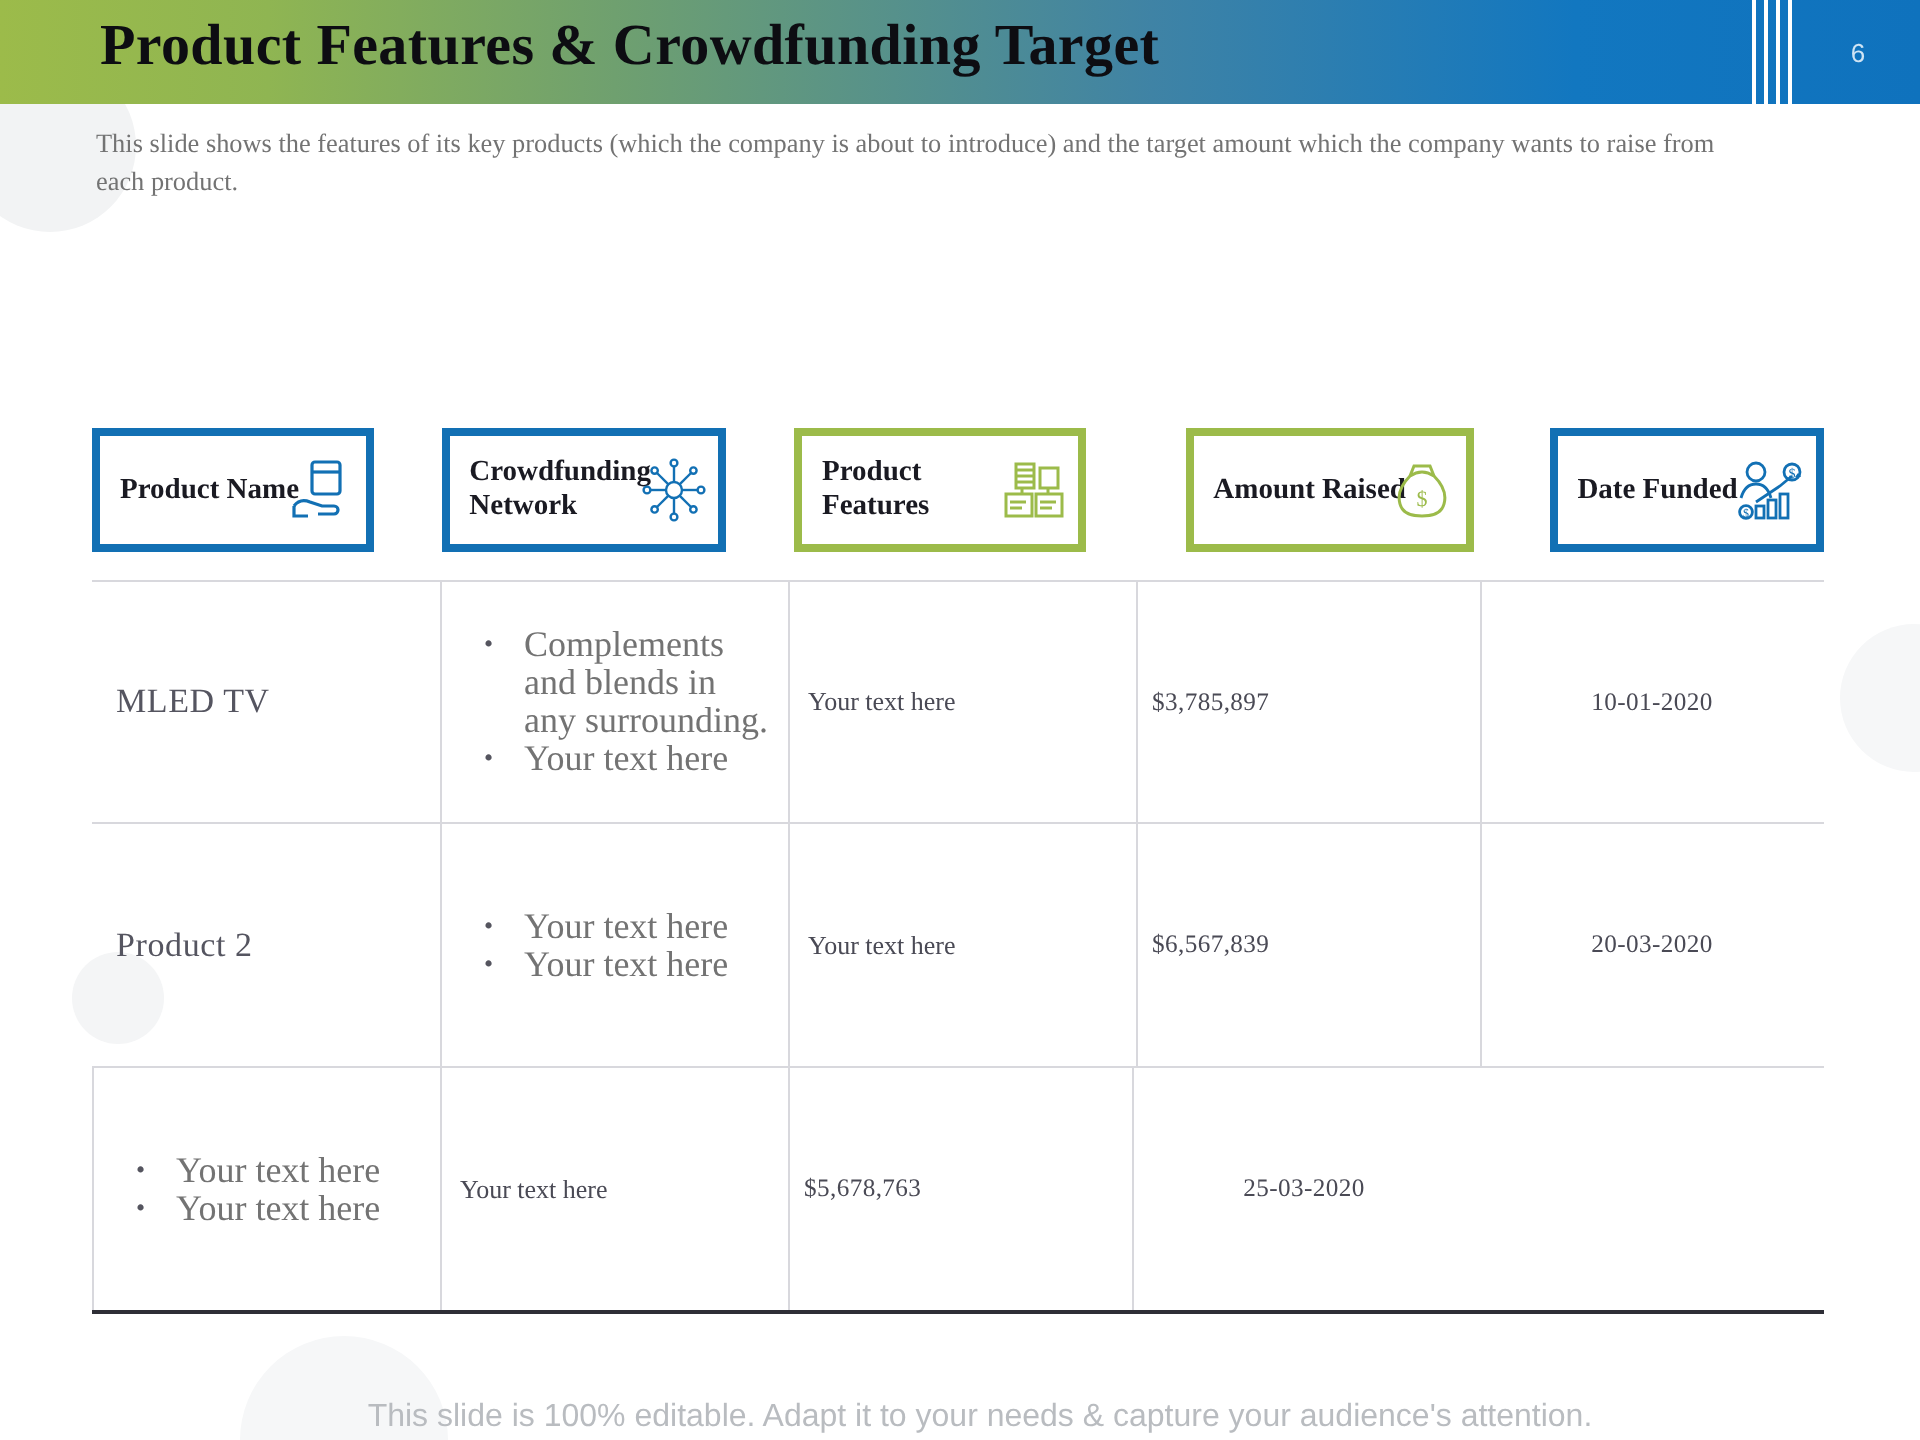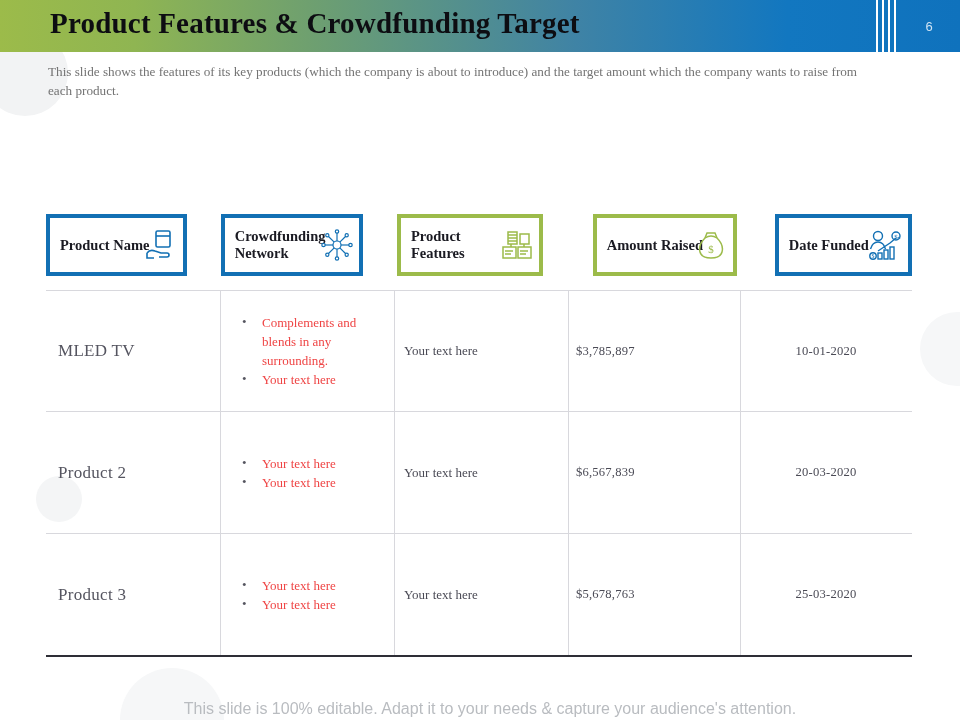--- a/index.html
+++ b/index.html
@@ -98,21 +98,21 @@
   .cell.divider::before {
     content: ""; position: absolute; left: 0; top: 0; bottom: 0; width: 1px; background: #d8d8dd;
   }
   .row-line { height: 1px; background: #d8d8dd; }
   .row-line.last { height: 2px; background: #2e2e36; }
 
   .prodname { font-size: 17px; color: #555560; padding-left: 12px; letter-spacing: .3px; }
   .feat { display: block; width: 100%; padding: 0 8px 0 22px; }
   .feat ul { list-style: none; }
   .feat li {
-    position: relative; font-size: 13px; line-height: 19px; color: #ef4444;
+    position: relative; font-size: 18px; line-height: 19px; color: #737373;
     padding-left: 20px; margin: 0;
   }
   .feat li::before {
     content: "•"; position: absolute; left: 0; top: -1px; color: #55555f; font-size: 13px;
   }
   .plain { font-size: 13px; color: #4a4a55; padding-left: 10px; }
   .amount { font-size: 12.6px; color: #4a4a55; padding-left: 8px; letter-spacing: .2px; }
   .date { font-size: 12.6px; color: #4a4a55; width: 100%; text-align: center; letter-spacing: .2px; }
 
   
@@ -300,21 +300,20 @@
       </div>
       <div class="cell divider plain" style="width:174px">Your text here</div>
       <div class="cell divider amount" style="width:172px">$6,567,839</div>
       <div class="cell divider" style="width:172px">
         <span class="date">20-03-2020</span>
       </div>
     </div>
 
     <div class="row-line"></div>
     <div class="body-row" style="height:121px">
-      <div class="cell prodname" style="width:174px">Product 3</div>
       <div class="cell divider" style="width:174px">
         <div class="feat">
           <ul>
             <li>Your text here</li>
             <li>Your text here</li>
           </ul>
         </div>
       </div>
       <div class="cell divider plain" style="width:174px">Your text here</div>
       <div class="cell divider amount" style="width:172px">$5,678,763</div>

